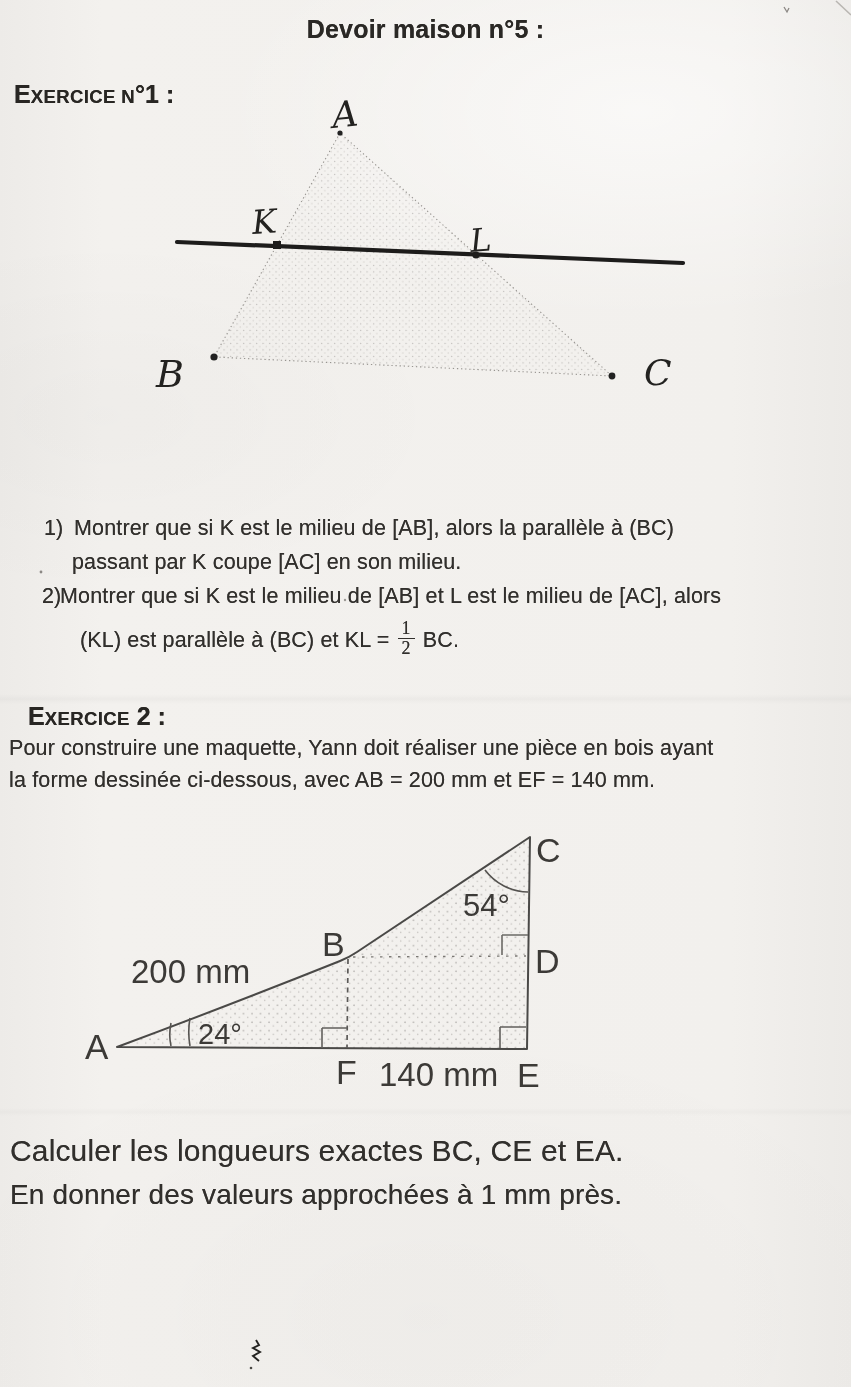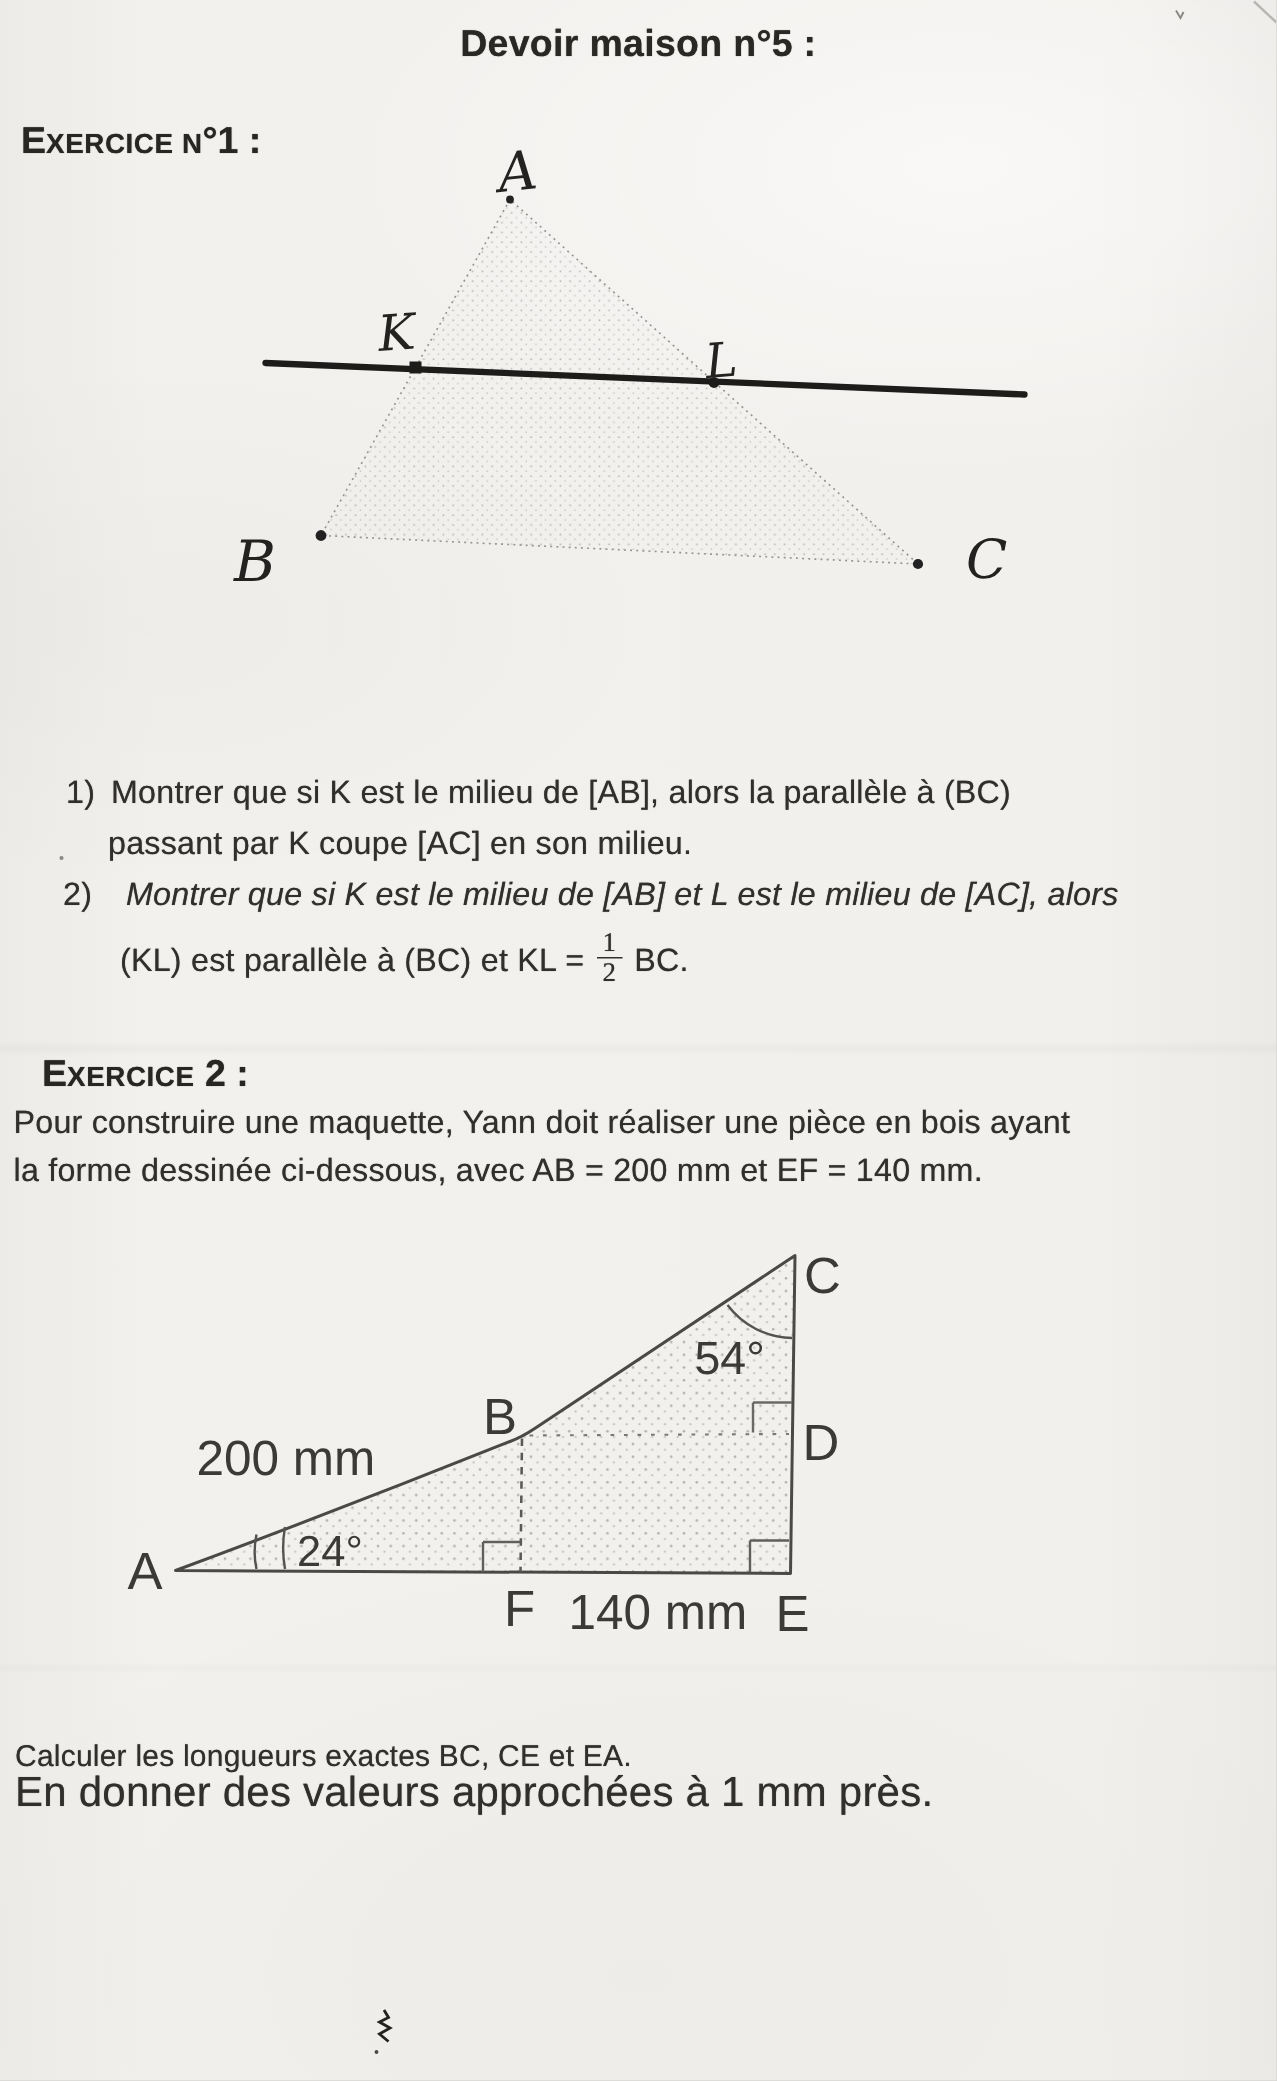--- a/index.html
+++ b/index.html
@@ -83,21 +83,21 @@
     <text class="hand" x="96" y="292" font-size="38">B</text>
     <text class="hand" x="584" y="290" font-size="36">C</text>
     <text class="hand" x="192" y="138" font-size="33" transform="rotate(-4 206 126)">K</text>
     <text class="hand" x="410" y="156" font-size="32" transform="rotate(-5 423 144)">L</text>
   </svg>
 
   <div class="tline" style="left:44px;top:516px;">1)</div>
   <div class="tline" style="left:72px;top:550px;">passant par K coupe [AC] en son milieu.</div>
   <div class="tline" style="left:74px;top:516px;">Montrer que si K est le milieu de [AB], alors la parallèle à (BC)</div>
   <div class="tline" style="left:42px;top:584px;">2)</div>
-  <div class="tline" style="left:84px;top:584px;font-style:italic;">Montrer que si K est le milieu de [AB] et L est le milieu de [AC], alors</div>
+  <div class="tline" style="left:60px;top:584px;">Montrer que si K est le milieu de [AB] et L est le milieu de [AC], alors</div>
   <div class="tline" style="left:80px;top:622px;"><span>(KL) est parallèle à (BC) et  KL = </span><span class="frac">
         <span class="fnum">1</span>
         <span class="fden">2</span>
       </span><span> BC.</span></div>
 
   <div class="heading" style="left:28px;top:702px;"><span class="lead">E</span><span class="sc">XERCICE</span><span class="lead"> 2 :</span></div>
   <div class="tline" style="left:9px;top:736px;">Pour construire une maquette, Yann doit réaliser une pièce en bois ayant</div>
   <div class="tline" style="left:9px;top:768px;">la forme dessinée ci-dessous, avec AB = 200 mm et EF = 140 mm.</div>
 
   <svg style="left:80px;top:816px;" width="495" height="290" viewBox="0 0 495 290">
@@ -126,21 +126,21 @@
     <text class="fig2label" x="455" y="157" font-size="34">D</text>
     <text class="fig2label" x="437" y="271" font-size="34">E</text>
     <text class="fig2label" x="256" y="268" font-size="34">F</text>
 
     <text class="fig2label" x="51" y="167" font-size="33">200 mm</text>
     <text class="fig2label" x="299" y="270" font-size="33">140 mm</text>
     <text class="fig2label" x="118" y="228" font-size="29">24°</text>
     <text class="fig2label" x="383" y="100" font-size="31">54°</text>
   </svg>
 
-  <div class="tline" style="left:10px;top:1160px;font-size:20px;">Calculer les longueurs exactes BC, CE et EA.</div>
+  <div class="tline" style="left:10px;top:1134px;font-size:30px;">Calculer les longueurs exactes BC, CE et EA.</div>
   <div class="tline" style="left:10px;top:1179px;font-size:28px;">En donner des valeurs approchées à 1 mm près.</div>
 
   <svg style="left:0;top:0;" width="851" height="1387" viewBox="0 0 851 1387">
     <path d="M256,1340 l3,5 l-6,3 l7,4 l-7,4 l6,5" fill="none" stroke="#232220" stroke-width="1.9"></path>
     <circle cx="251" cy="1368" r="1.3" fill="#4a4845"></circle>
     <path d="M784,7 l3,5 l2,-4" fill="none" stroke="#8b8884" stroke-width="1.3"></path>
     <line x1="836" y1="1" x2="851" y2="15" stroke="#b9b6b2" stroke-width="1.6"></line>
     <circle cx="41" cy="572" r="1.4" fill="#8b8884"></circle>
     <circle cx="345" cy="600" r="1.2" fill="#9b9894"></circle>
   </svg>

